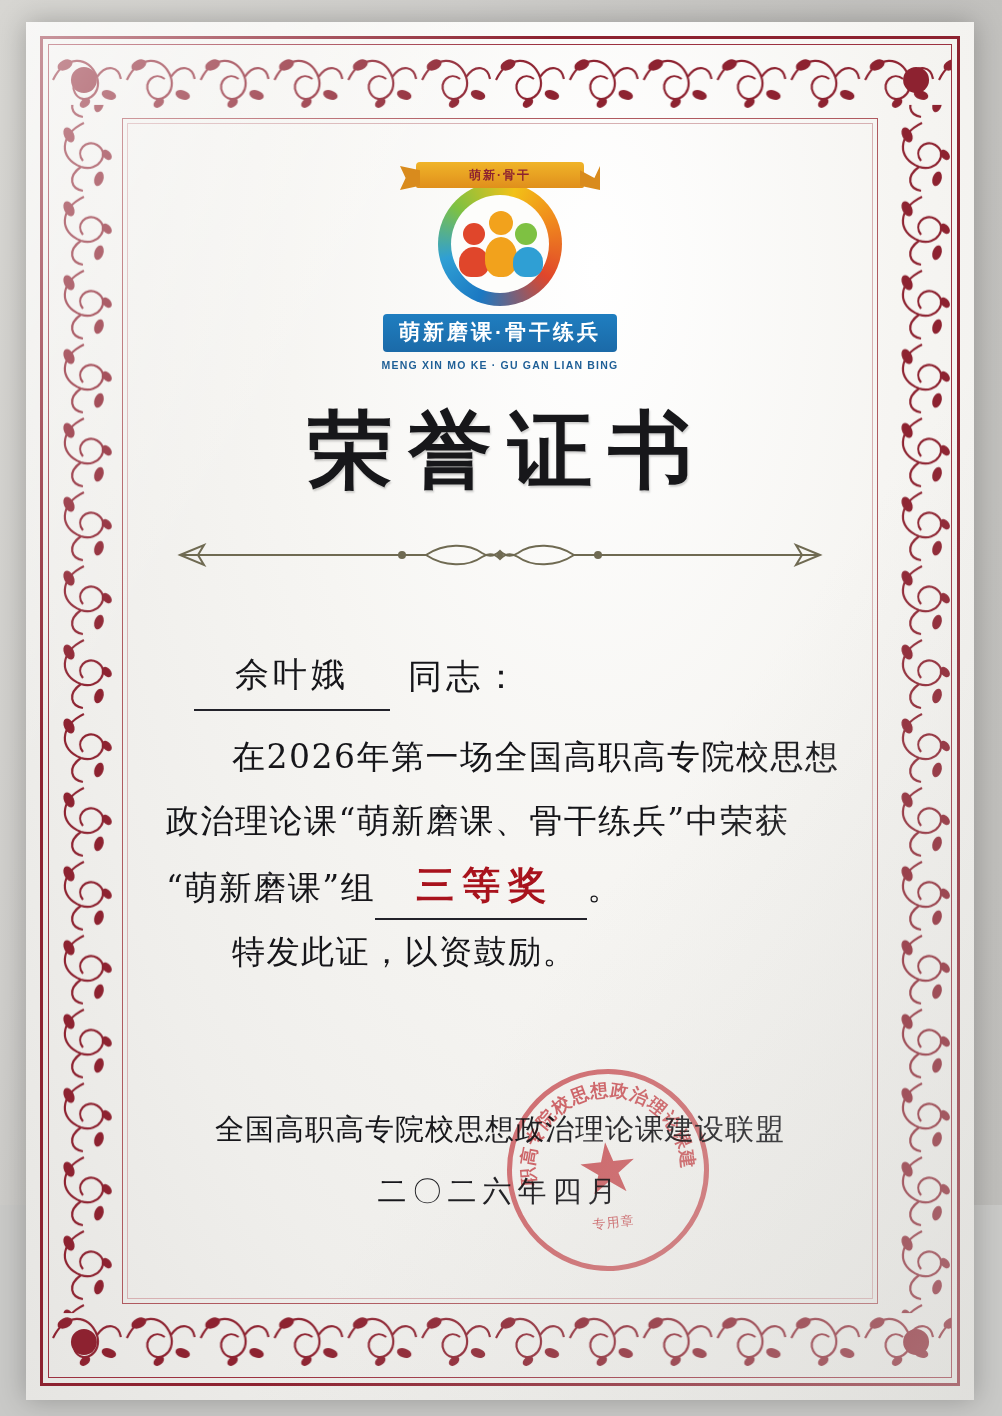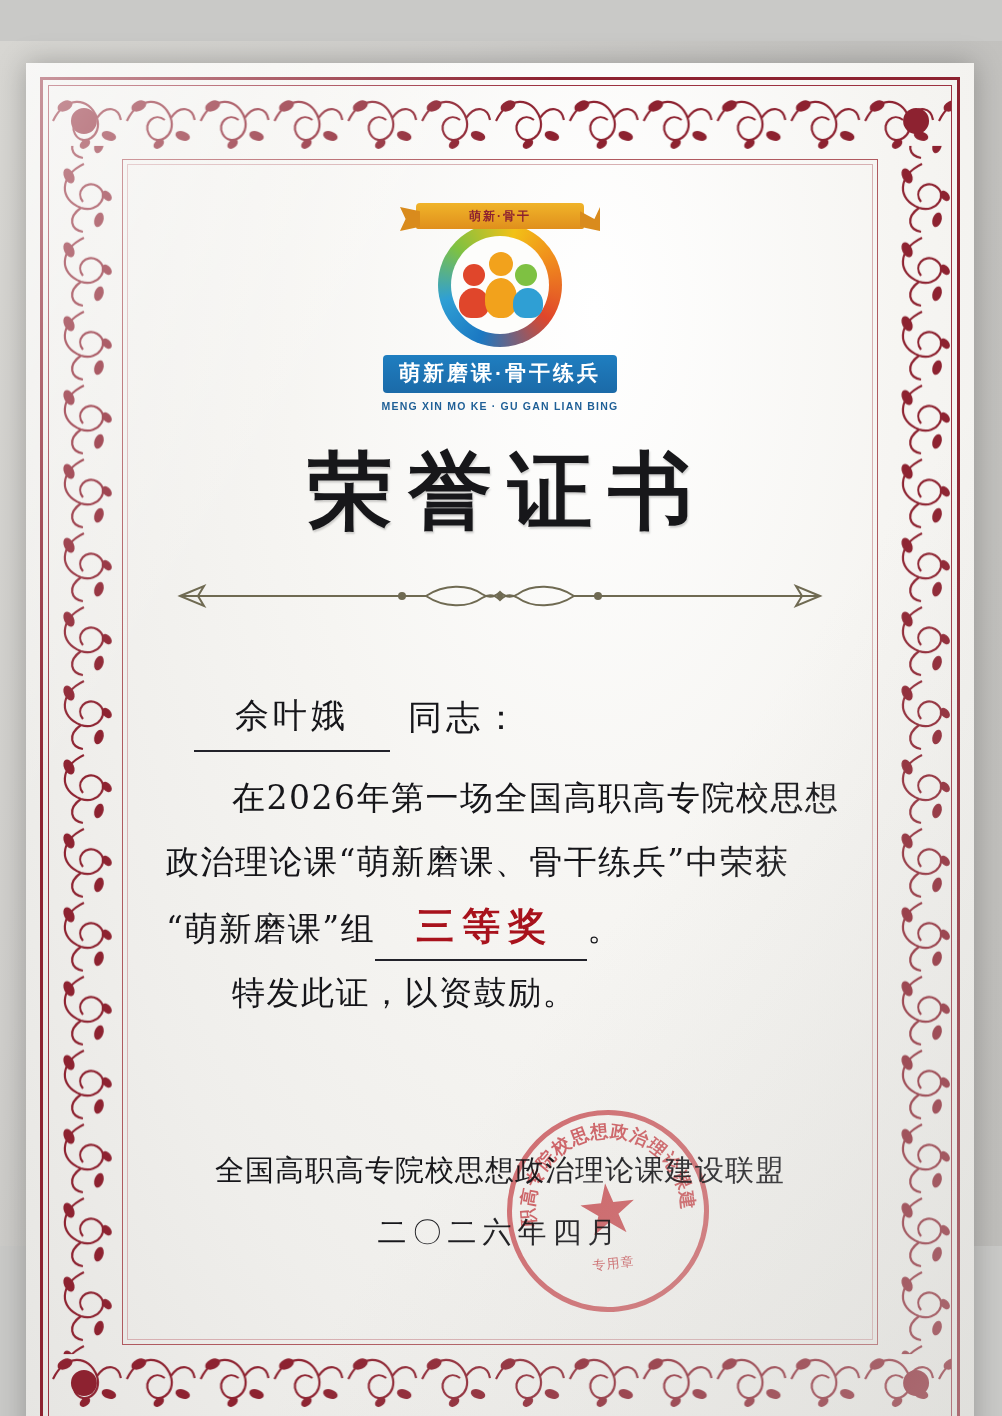--- a/index.html
+++ b/index.html
@@ -14,21 +14,20 @@
     font-family: "Liberation Serif", "DejaVu Serif", serif;
   }
 
   
   .photo {
     position: relative;
     width: 1002px;
     height: 1205px;
     background:
       linear-gradient(115deg, #d7d6d2 0%, #cfcecb 30%, #c3c2bf 55%, #bfbebb 100%);
-    margin-top: 41px;
   }
 
   
   .sheet {
     position: absolute;
     left: 26px;
     top: 22px;
     width: 948px;
     height: 1378px;
     background:

